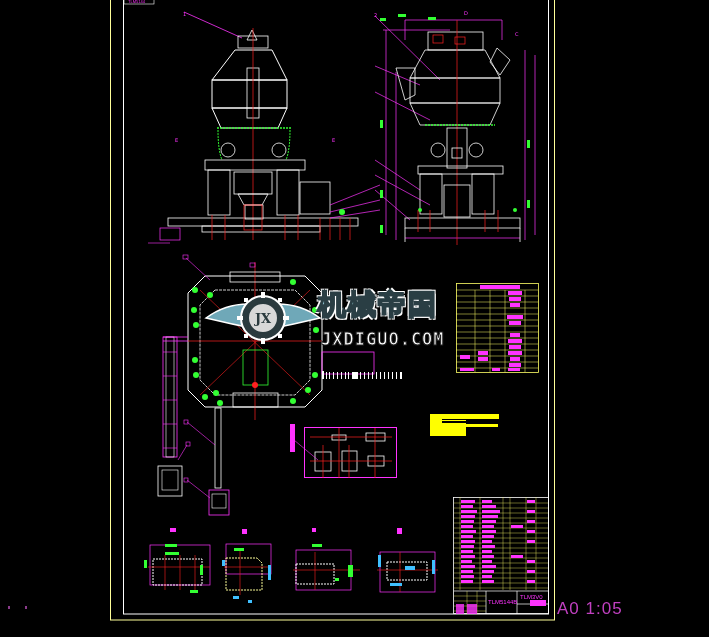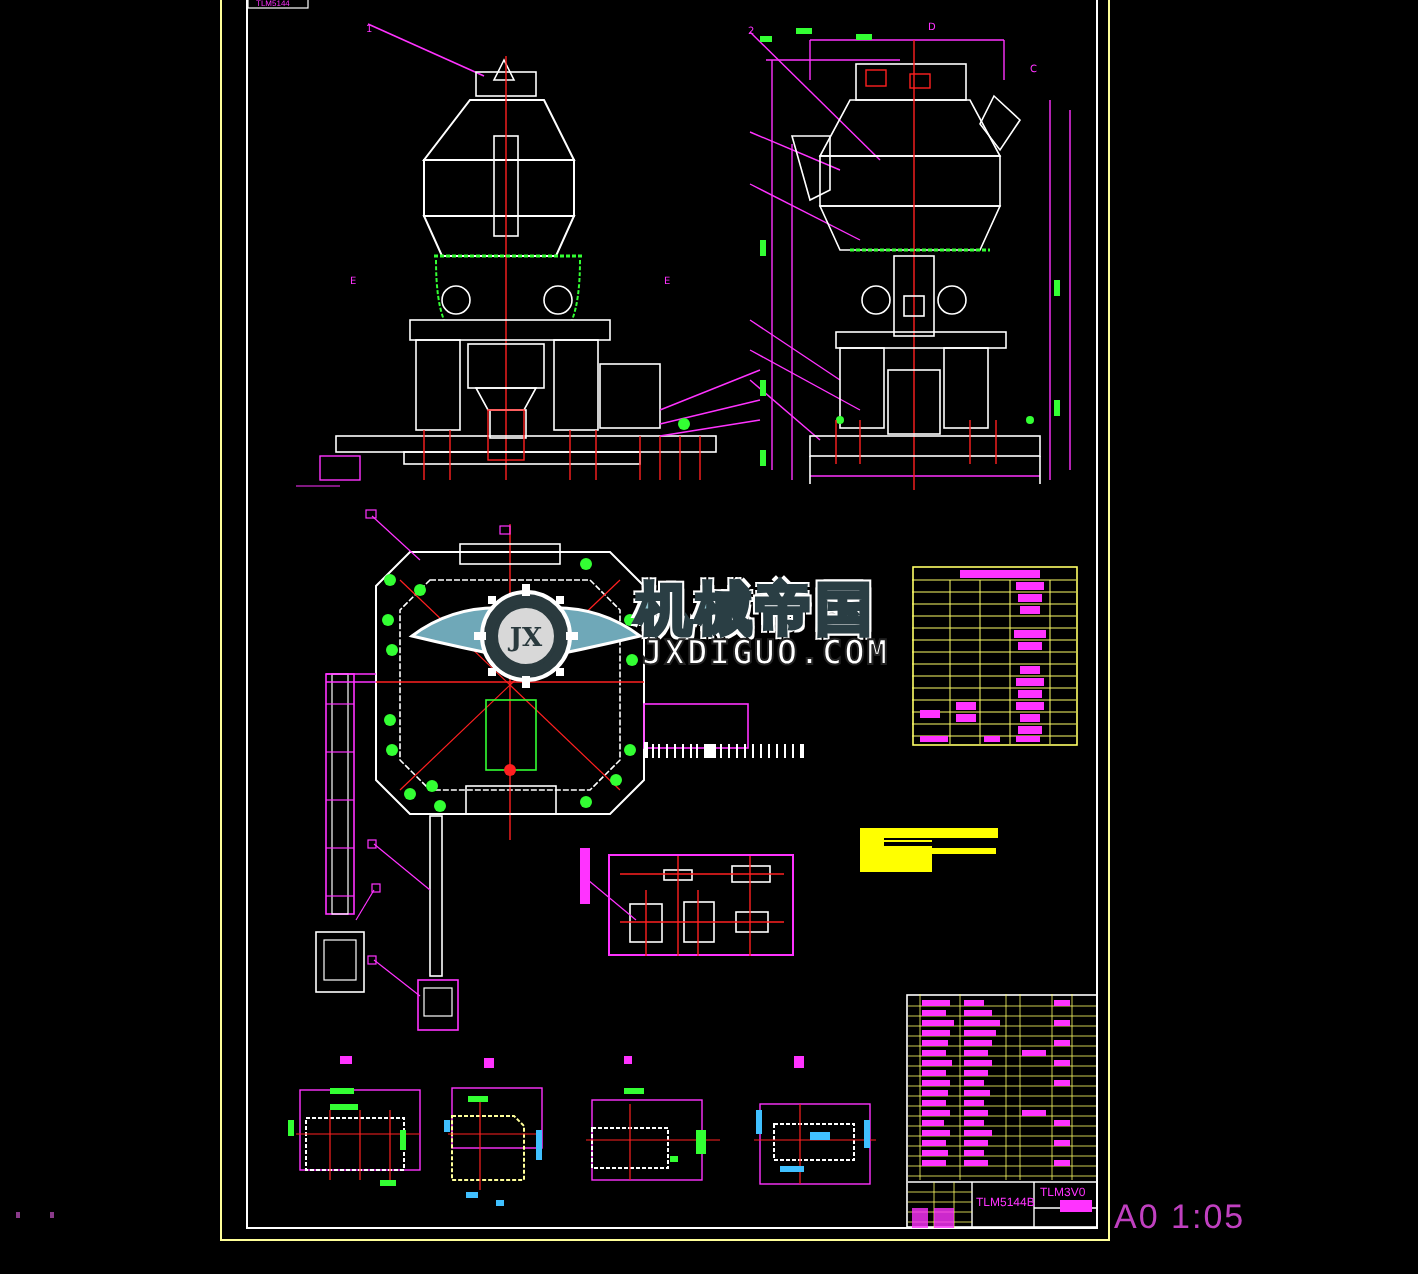--- a/index.html
+++ b/index.html
@@ -1,20 +1,20 @@
 <!DOCTYPE html>
 <html><head>
 <meta charset="utf-8">
 <style>
   html,body{margin:0;padding:0;background:#000;}
   body{width:709px;height:637px;position:relative;overflow:hidden;font-family:"DejaVu Sans",sans-serif;}
   .abs{position:absolute;}
   #canvas{position:absolute;left:0;top:0;width:709px;height:637px;}
   .wm-cn{position:absolute;left:318px;top:286px;font-family:Liberation Serif, serif;font-weight:bold;font-size:28px;letter-spacing:2px;color:#8fc1cc;-webkit-text-stroke:2px #2a3e44;text-shadow:0 0 0 #fff,2px 2px 0 #fff,-2px -2px 0 #fff,2px -2px 0 #fff,-2px 2px 0 #fff;text-align:center;}
-  .wm-en{position:absolute;left:321px;top:317px;font-family:"DejaVu Sans Mono",monospace;font-weight:bold;font-size:17px;letter-spacing:1px;color:#fff;-webkit-text-stroke:1px #222;}
+  .wm-en{position:absolute;left:321px;top:329px;font-family:"DejaVu Sans Mono",monospace;font-weight:bold;font-size:17px;letter-spacing:1px;color:#fff;-webkit-text-stroke:1px #222;}
   .scale{position:absolute;left:557px;top:599px;color:#c040c0;font-family:"Liberation Sans",sans-serif;font-size:17px;letter-spacing:1px;}
   .tb-text{position:absolute;color:#ff33ff;font-family:"Liberation Sans",sans-serif;font-size:6px;}
 </style>
 </head>
 <body>
 
 <svg id="canvas" width="709" height="637" viewBox="0 0 709 637" xmlns="http://www.w3.org/2000/svg">
 
   <g>
     <rect x="110.5" y="-2" width="444" height="622" fill="none" stroke="#ffff99" stroke-width="1"></rect>

